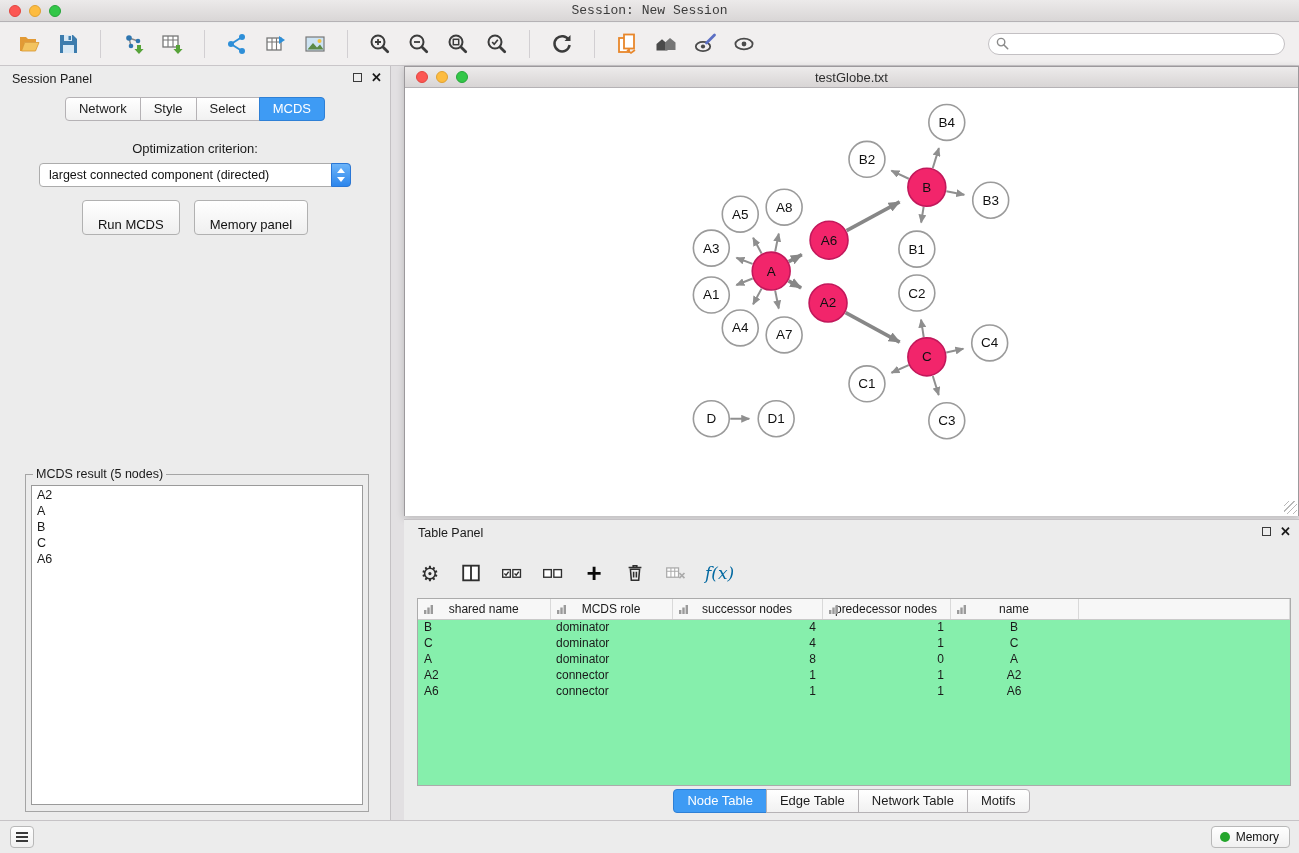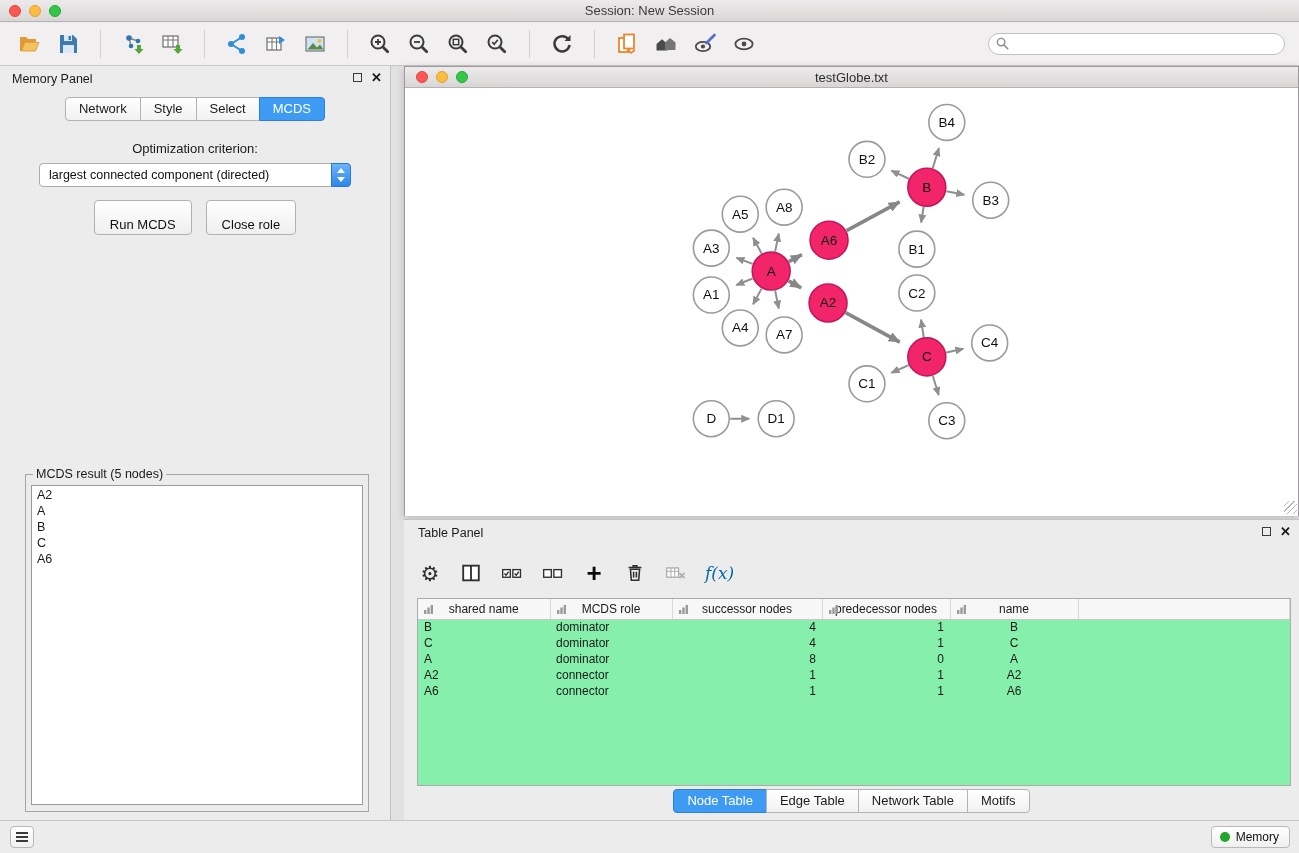--- a/index.html
+++ b/index.html
@@ -5,21 +5,21 @@
   html,body { margin:0; padding:0; background:#DCDCDC; }
   * { box-sizing:border-box; }
   .app {
     position:relative; width:1299px; height:853px; overflow:hidden;
     background:#ECECEC; font-family:"Liberation Sans", sans-serif; color:#1a1a1a;
     -webkit-font-smoothing:antialiased;
   }
   
   .titlebar {
     position:absolute; left:0; top:0; right:0; height:22px;
-    background:linear-gradient(#ECEAEA,#D9D6D6); border-bottom:1px solid #B5B2B5;
+    background:linear-gradient(#ECEAEA,#D9D6D6); border-bottom:1px solid #B5B2B5;font-family:Liberation Mono, monospace;
   }
   .lights { position:absolute; left:9px; top:5px; display:flex; gap:8px; }
   .light { width:12px; height:12px; border-radius:50%; }
   .light.red { background:#FC5753; border:1px solid #E2453F; }
   .light.yellow { background:#FDBC40; border:1px solid #E0A232; }
   .light.green { background:#33C748; border:1px solid #27A53A; }
   .titlebar .title { position:absolute; left:0; right:0; top:3px; text-align:center; font-size:13px; color:#3B3B3B; }
   
   .toolbar {
     position:absolute; left:0; top:23px; right:0; height:43px;
@@ -287,40 +287,40 @@
         <path d="M8.6 8.6l4 4" stroke="#8A8A8A" stroke-width="1.7" stroke-linecap="round"></path>
       </svg>
       <input value="" placeholder="" style="">
     </div>
   </div>
 
   <div class="main">
 
     <div class="control-panel">
       <div class="panel-head">
-        <span class="ptitle">Memory Panel</span>
+        <span class="ptitle">Session Panel</span>
         <span class="panel-icons">
           <span class="float-box"></span>
           <span class="close-x">✕</span>
         </span>
       </div>
       <div class="tabrow" id="cp-tabs">
           <div class="tab">Network</div>
           <div class="tab">Style</div>
           <div class="tab">Select</div>
           <div class="tab selected">MCDS</div>
         </div>
       <div class="opt-label">Optimization criterion:</div>
       <div class="combo">
         <span>largest connected component (directed)</span>
         <span class="stepper"></span>
       </div>
       <div class="btnrow">
         <button class="btn">Run MCDS</button>
-        <button class="btn">Close role</button>
+        <button class="btn">Memory panel</button>
       </div>
       <fieldset class="result-fieldset">
         <legend>MCDS result (5 nodes)</legend>
         <div class="listbox" id="mcds-list">
             <div class="list-item">A2</div>
             <div class="list-item">A</div>
             <div class="list-item">B</div>
             <div class="list-item">C</div>
             <div class="list-item">A6</div>
           </div>

